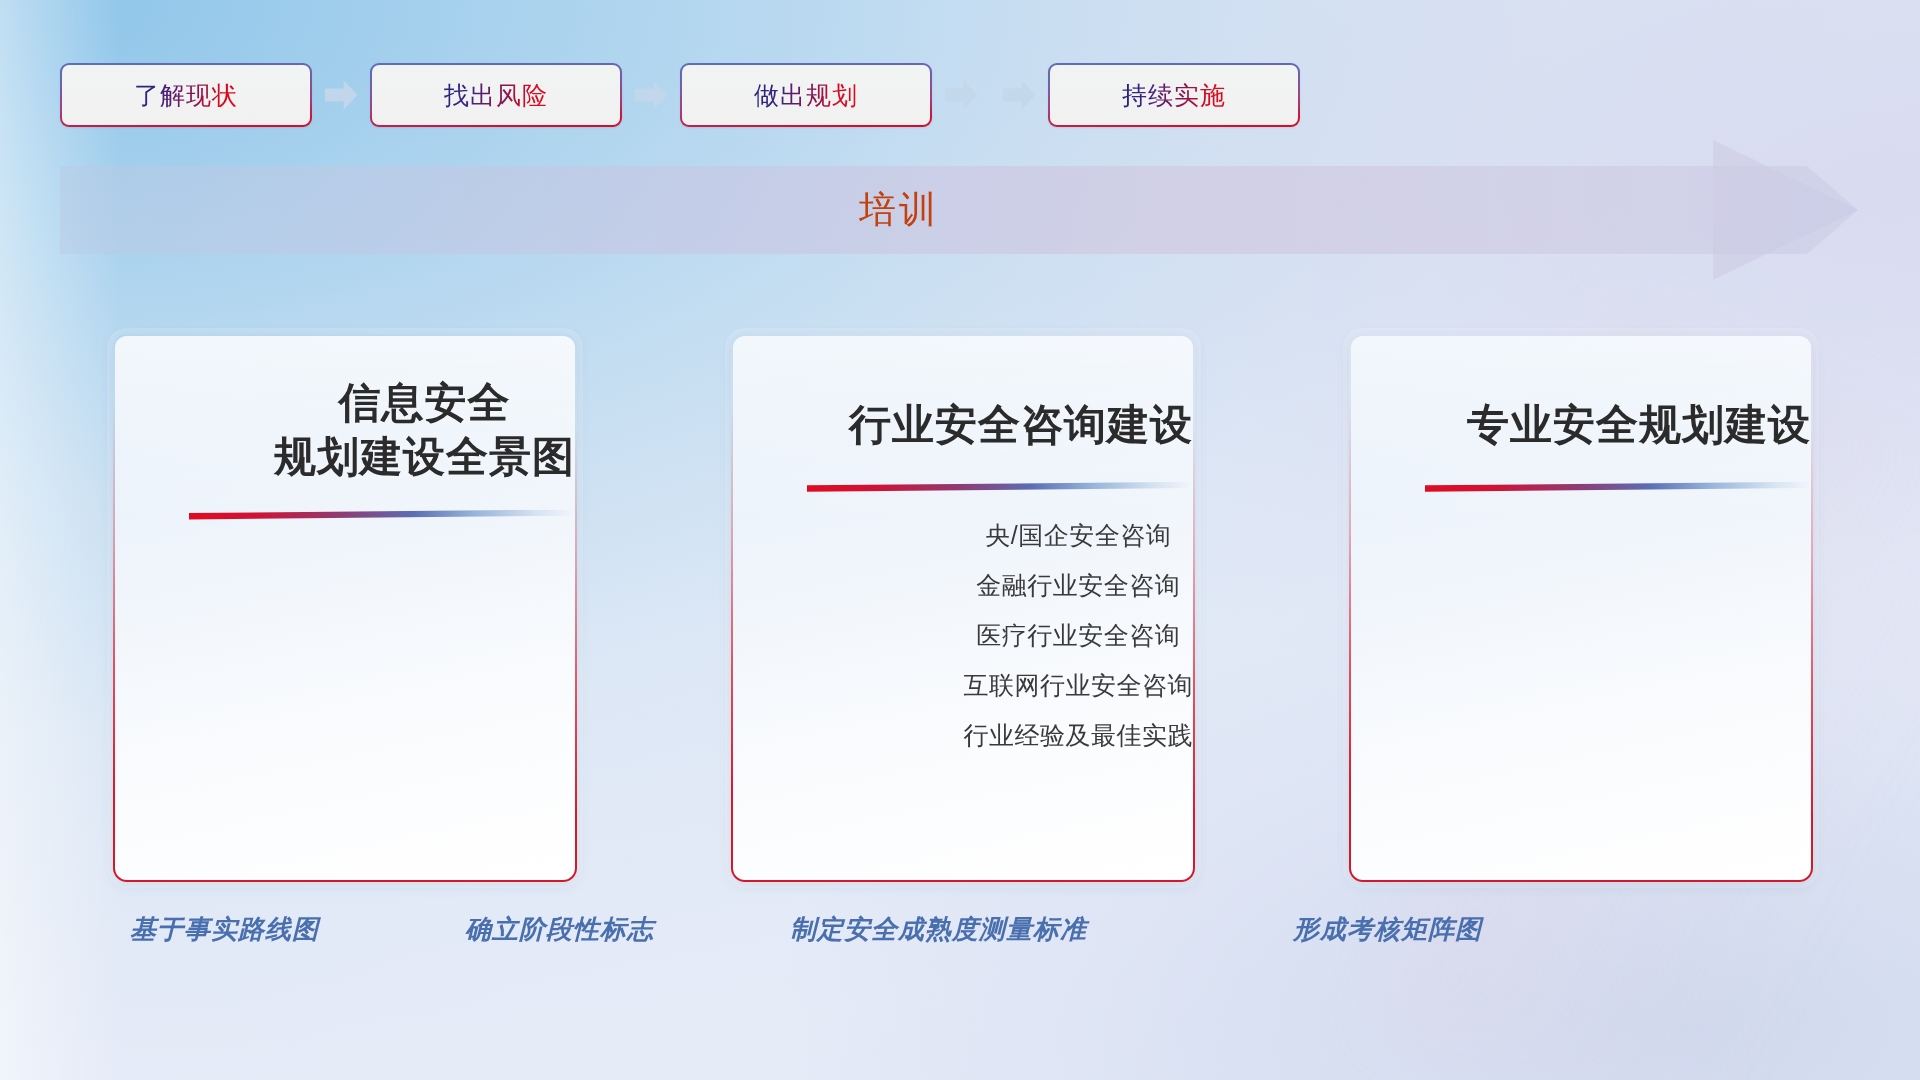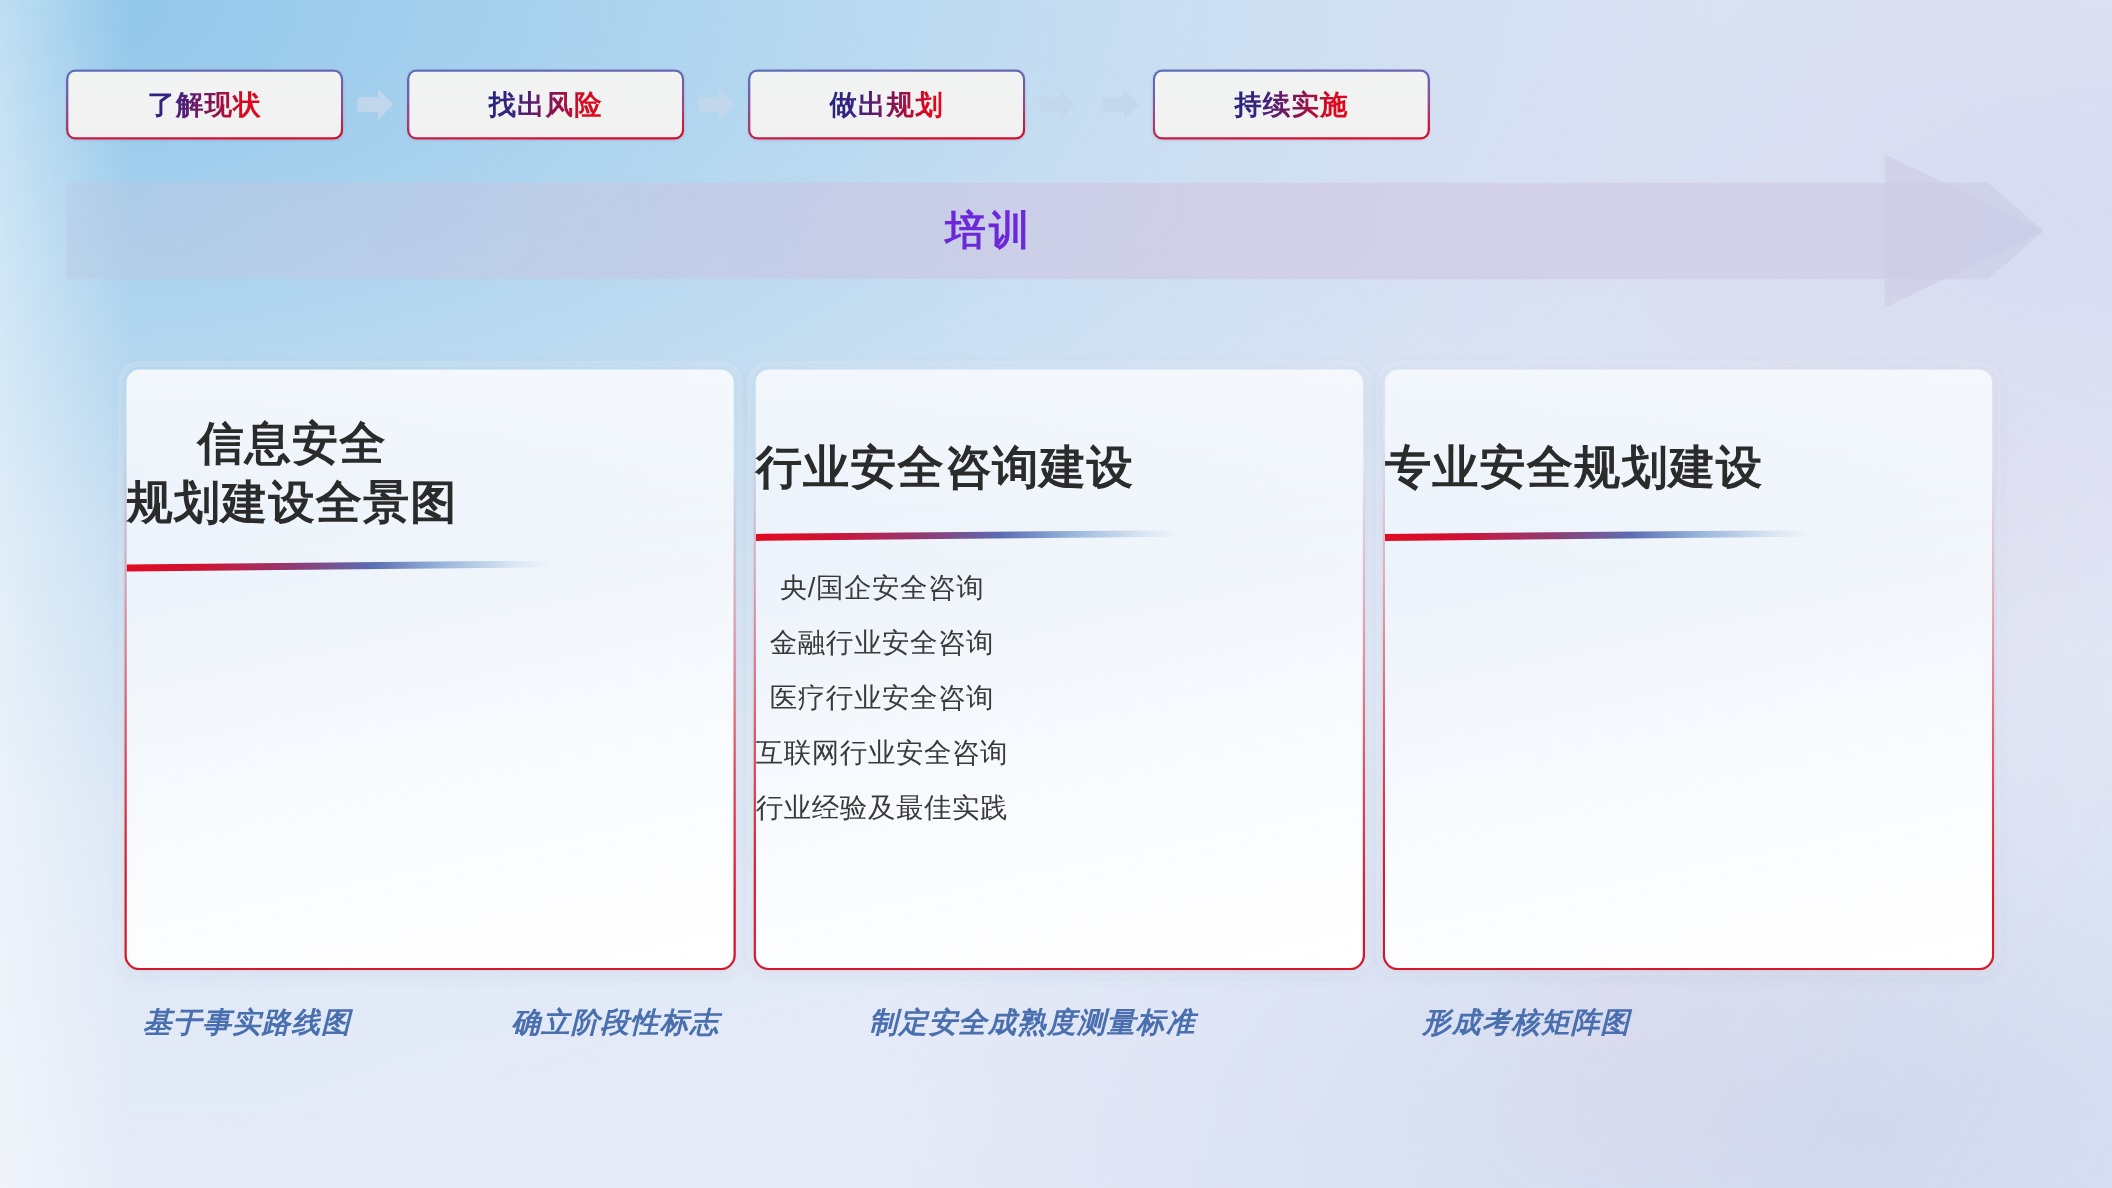--- a/index.html
+++ b/index.html
@@ -46,21 +46,21 @@
     position:relative;
     border:2px solid transparent;
     background-image:
       linear-gradient(#f2f3f3,#f1f1f1),
       linear-gradient(177deg,#5b6fb8 0%,#6e62ad 28%,#a0417c 62%,#d80b2a 93%,#d80b2a 100%);
     background-origin:border-box;
     background-clip:padding-box,border-box;
     box-shadow:0 1px 2px rgba(40,60,110,.10);
   }
   .step-label{
-    font-size:25px;font-weight:700;letter-spacing:1px;
+    font-size:25px;font-weight:400;letter-spacing:1px;
     background:linear-gradient(100deg,#21257e 0%,#3b2380 24%,#8a1450 58%,#d9091f 82%,#e00a1e 100%);
     -webkit-background-clip:text;background-clip:text;
     color:transparent;-webkit-text-fill-color:transparent;
     white-space:nowrap;
   }
   .step-arrow{
     width:33px;height:30px;margin:0 12.5px;flex:0 0 auto;
     background:#c3d7ea;
     clip-path:polygon(0% 28%,58% 28%,58% 2%,100% 50%,58% 98%,58% 72%,0% 72%);
     opacity:.92;
@@ -77,42 +77,42 @@
   }
   .banner-head{
     position:absolute;right:0;top:-26px;width:145px;height:140px;
     background:linear-gradient(100deg, rgba(206,203,228,.62) 0%, rgba(198,201,228,.48) 100%);
     clip-path:polygon(0 0, 100% 50%, 0 100%);
   }
   .banner-text{
     position:absolute;left:0;right:0;top:0;bottom:0;
     display:flex;align-items:center;justify-content:center;
     padding-right:120px;
-    font-size:37px;font-weight:700;color:#6d28d9;letter-spacing:3px;
+    font-size:37px;font-weight:400;color:#c2410c;letter-spacing:3px;
   }
 
   
   .cards{
     position:absolute;left:113px;top:334px;width:1700px;height:548px;
     display:flex;justify-content:space-between;
   }
   .card{
-    width:556px;height:548px;box-sizing:border-box;
+    width:464px;height:548px;box-sizing:border-box;
     border-radius:14px;
     position:relative;
     background:
       linear-gradient(168deg,#e4eef8 0%,#e9f1fa 18%,#f3f7fc 48%,#fbfcfe 72%,#ffffff 100%);
     border:2px solid transparent;
     background-image:
       linear-gradient(168deg,#e4eef8 0%,#e9f1fa 18%,#f3f7fc 48%,#fbfcfe 74%,#ffffff 100%),
       linear-gradient(183deg, rgba(226,36,52,0) 0%, rgba(226,36,52,0) 16%, rgba(226,36,52,.30) 38%, rgba(223,25,42,.72) 62%, #d8192c 84%, #d4172a 100%);
     background-origin:border-box;
     background-clip:padding-box,border-box;
     box-shadow:0 3px 14px rgba(80,110,160,.14), 0 0 0 6px rgba(255,255,255,.18);
-    display:flex;flex-direction:column;align-items:flex-start;
+    display:flex;flex-direction:column;align-items:flex-end;
   }
   .card-sheen{
     position:absolute;left:0;top:0;right:0;height:190px;border-radius:12px 12px 0 0;
     background:linear-gradient(180deg, rgba(255,255,255,.55) 0%, rgba(255,255,255,0) 100%);
     pointer-events:none;
   }
   .card-title{
     position:relative;z-index:2;
     margin-top:40px;
     text-align:center;

